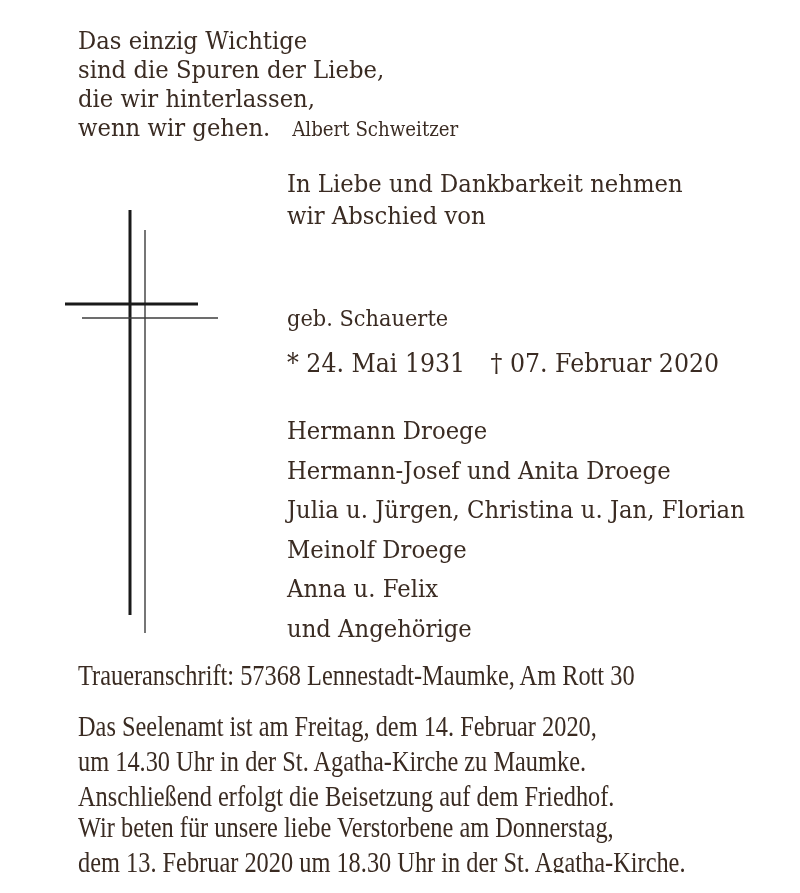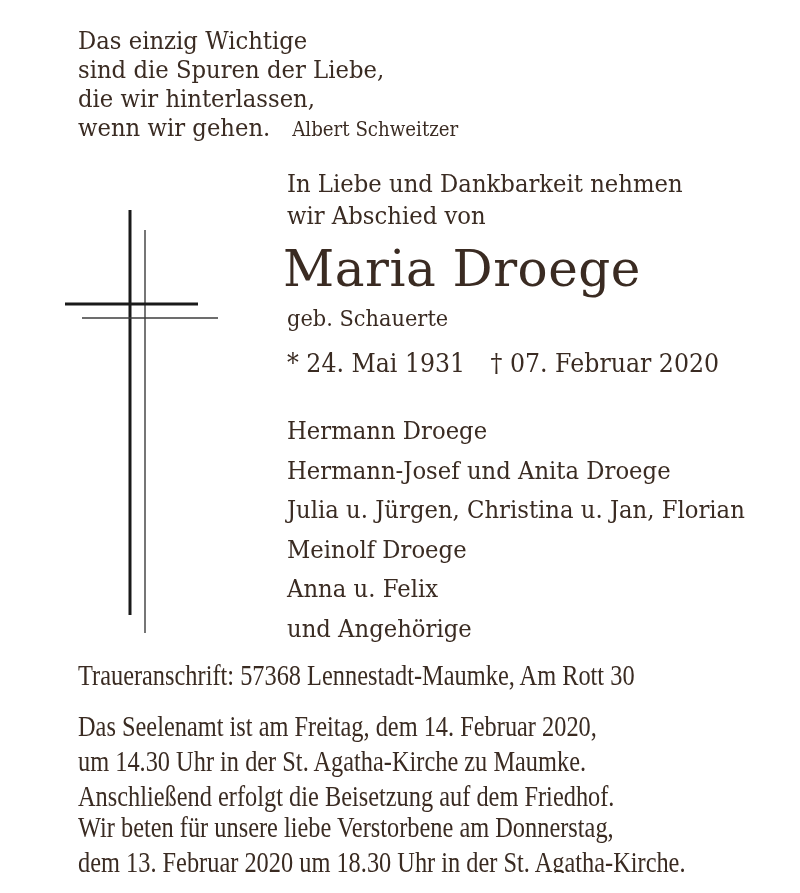--- a/index.html
+++ b/index.html
@@ -94,21 +94,20 @@
     <line x1="85" y1="25" x2="85" y2="428" stroke="#3c3c3c" stroke-width="1.4"></line>
     <line x1="5" y1="99" x2="138" y2="99" stroke="#1a1a1a" stroke-width="3"></line>
     <line x1="22" y1="113" x2="158" y2="113" stroke="#3c3c3c" stroke-width="1.4"></line>
   </svg>
 
   <div class="intro">
     <div>In Liebe und Dankbarkeit nehmen</div>
     <div>wir Abschied von</div>
   </div>
 
-  <h1 class="name">Maria Droege</h1>
 
   <div class="maiden">geb. Schauerte</div>
 
   <div class="dates">
     <span>* 24. Mai 1931</span><span class="death-date">† 07. Februar 2020</span>
   </div>
 
   <div class="mourners">
     <div>Hermann Droege</div>
     <div>Hermann-Josef und Anita Droege</div>

